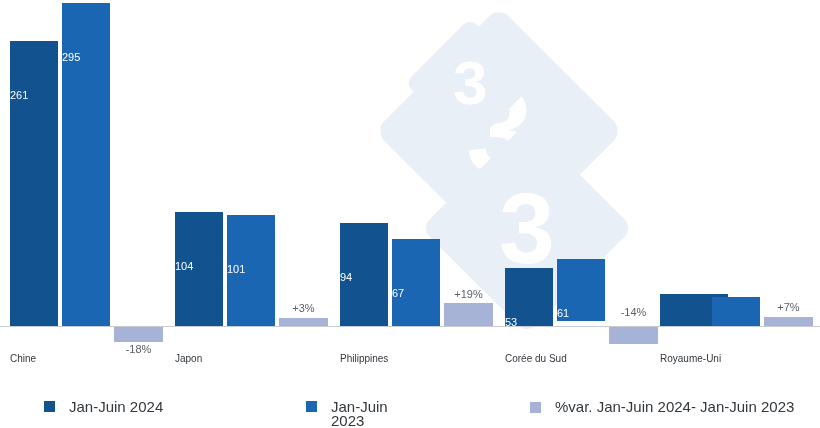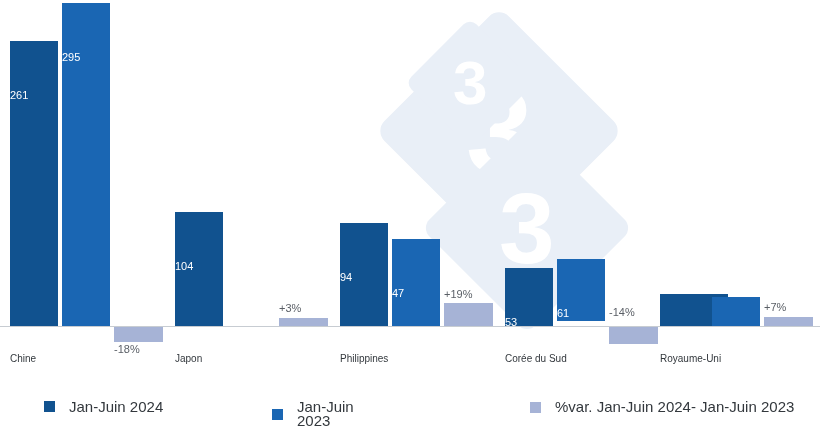--- a/index.html
+++ b/index.html
@@ -105,20 +105,21 @@
     right: 0;
     top: 7px;
     color: #ffffff;
     font-size: 11px;
     font-family: "Liberation Sans", sans-serif;
     line-height: 13px;
     margin-top: 41px;
   }
   .var-value {
     position: absolute;
+    text-align: center;
     color: #5a5f66;
     font-size: 11px;
     font-family: "Liberation Sans", sans-serif;
     line-height: 13px;
   }
 
   .cat-label {
     position: absolute;
     text-align: left;
     color: #33383d;
@@ -149,21 +150,21 @@
   }
   .legend-label {
     margin-left: 14px;
     color: #33383d;
     font-size: 15px;
     font-family: "Liberation Sans", sans-serif;
     line-height: 14px;
     white-space: pre-line;
   }
   .lg-1 { left: 44px; top: 4px; }
-  .lg-2 { left: 272px; top: 4px; align-items: center; }
+  .lg-2 { left: 306px; top: 4px; }
   .lg-3 { left: 530px; top: 4px; align-items: center; }
 </style>
 </head>
 <body>
 
 <div id="chart-root">
 
   <div class="watermark-layer">
     <div class="wm-mark wm-big">
       <span>3</span>
@@ -184,29 +185,32 @@
     <div class="bar bar-2023" style="left:62px; top:3px; width:48px; height:323px;">
       <div class="bar-value">295</div>
     </div>
     <div class="bar bar-var" style="left:114px; top:327px; width:49px; height:15px;"></div>
     <div class="var-value" style="left:114px; top:343px; width:49px;">-18%</div>
     <div class="cat-label" style="left:10px; width:153px;">Chine</div>
 
     <div class="bar bar-2024" style="left:175px; top:212px; width:48px; height:114px;padding-left:18px;">
       <div class="bar-value">104</div>
     </div>
+    <div class="bar bar-2023" style="left:227px; top:215px; width:48px; height:111px;">
+      <div class="bar-value">101</div>
+    </div>
     <div class="bar bar-var" style="left:279px; top:318px; width:49px; height:8px;"></div>
     <div class="var-value" style="left:279px; top:302px; width:49px;">+3%</div>
     <div class="cat-label" style="left:175px; width:153px;">Japon</div>
 
     <div class="bar bar-2024" style="left:340px; top:223px; width:48px; height:103px;">
       <div class="bar-value">94</div>
     </div>
     <div class="bar bar-2023" style="left:392px; top:239px; width:48px; height:87px;">
-      <div class="bar-value">47</div>
+      <div class="bar-value">67</div>
     </div>
     <div class="bar bar-var" style="left:444px; top:303px; width:49px; height:23px;"></div>
     <div class="var-value" style="left:444px; top:288px; width:49px;">+19%</div>
     <div class="cat-label" style="left:340px; width:153px;">Philippines</div>
 
     <div class="bar bar-2024" style="left:505px; top:268px; width:48px; height:58px;">
       <div class="bar-value">53</div>
     </div>
     <div class="bar bar-2023" style="left:557px; top:259px; width:48px; height:62px;">
       <div class="bar-value">61</div>

